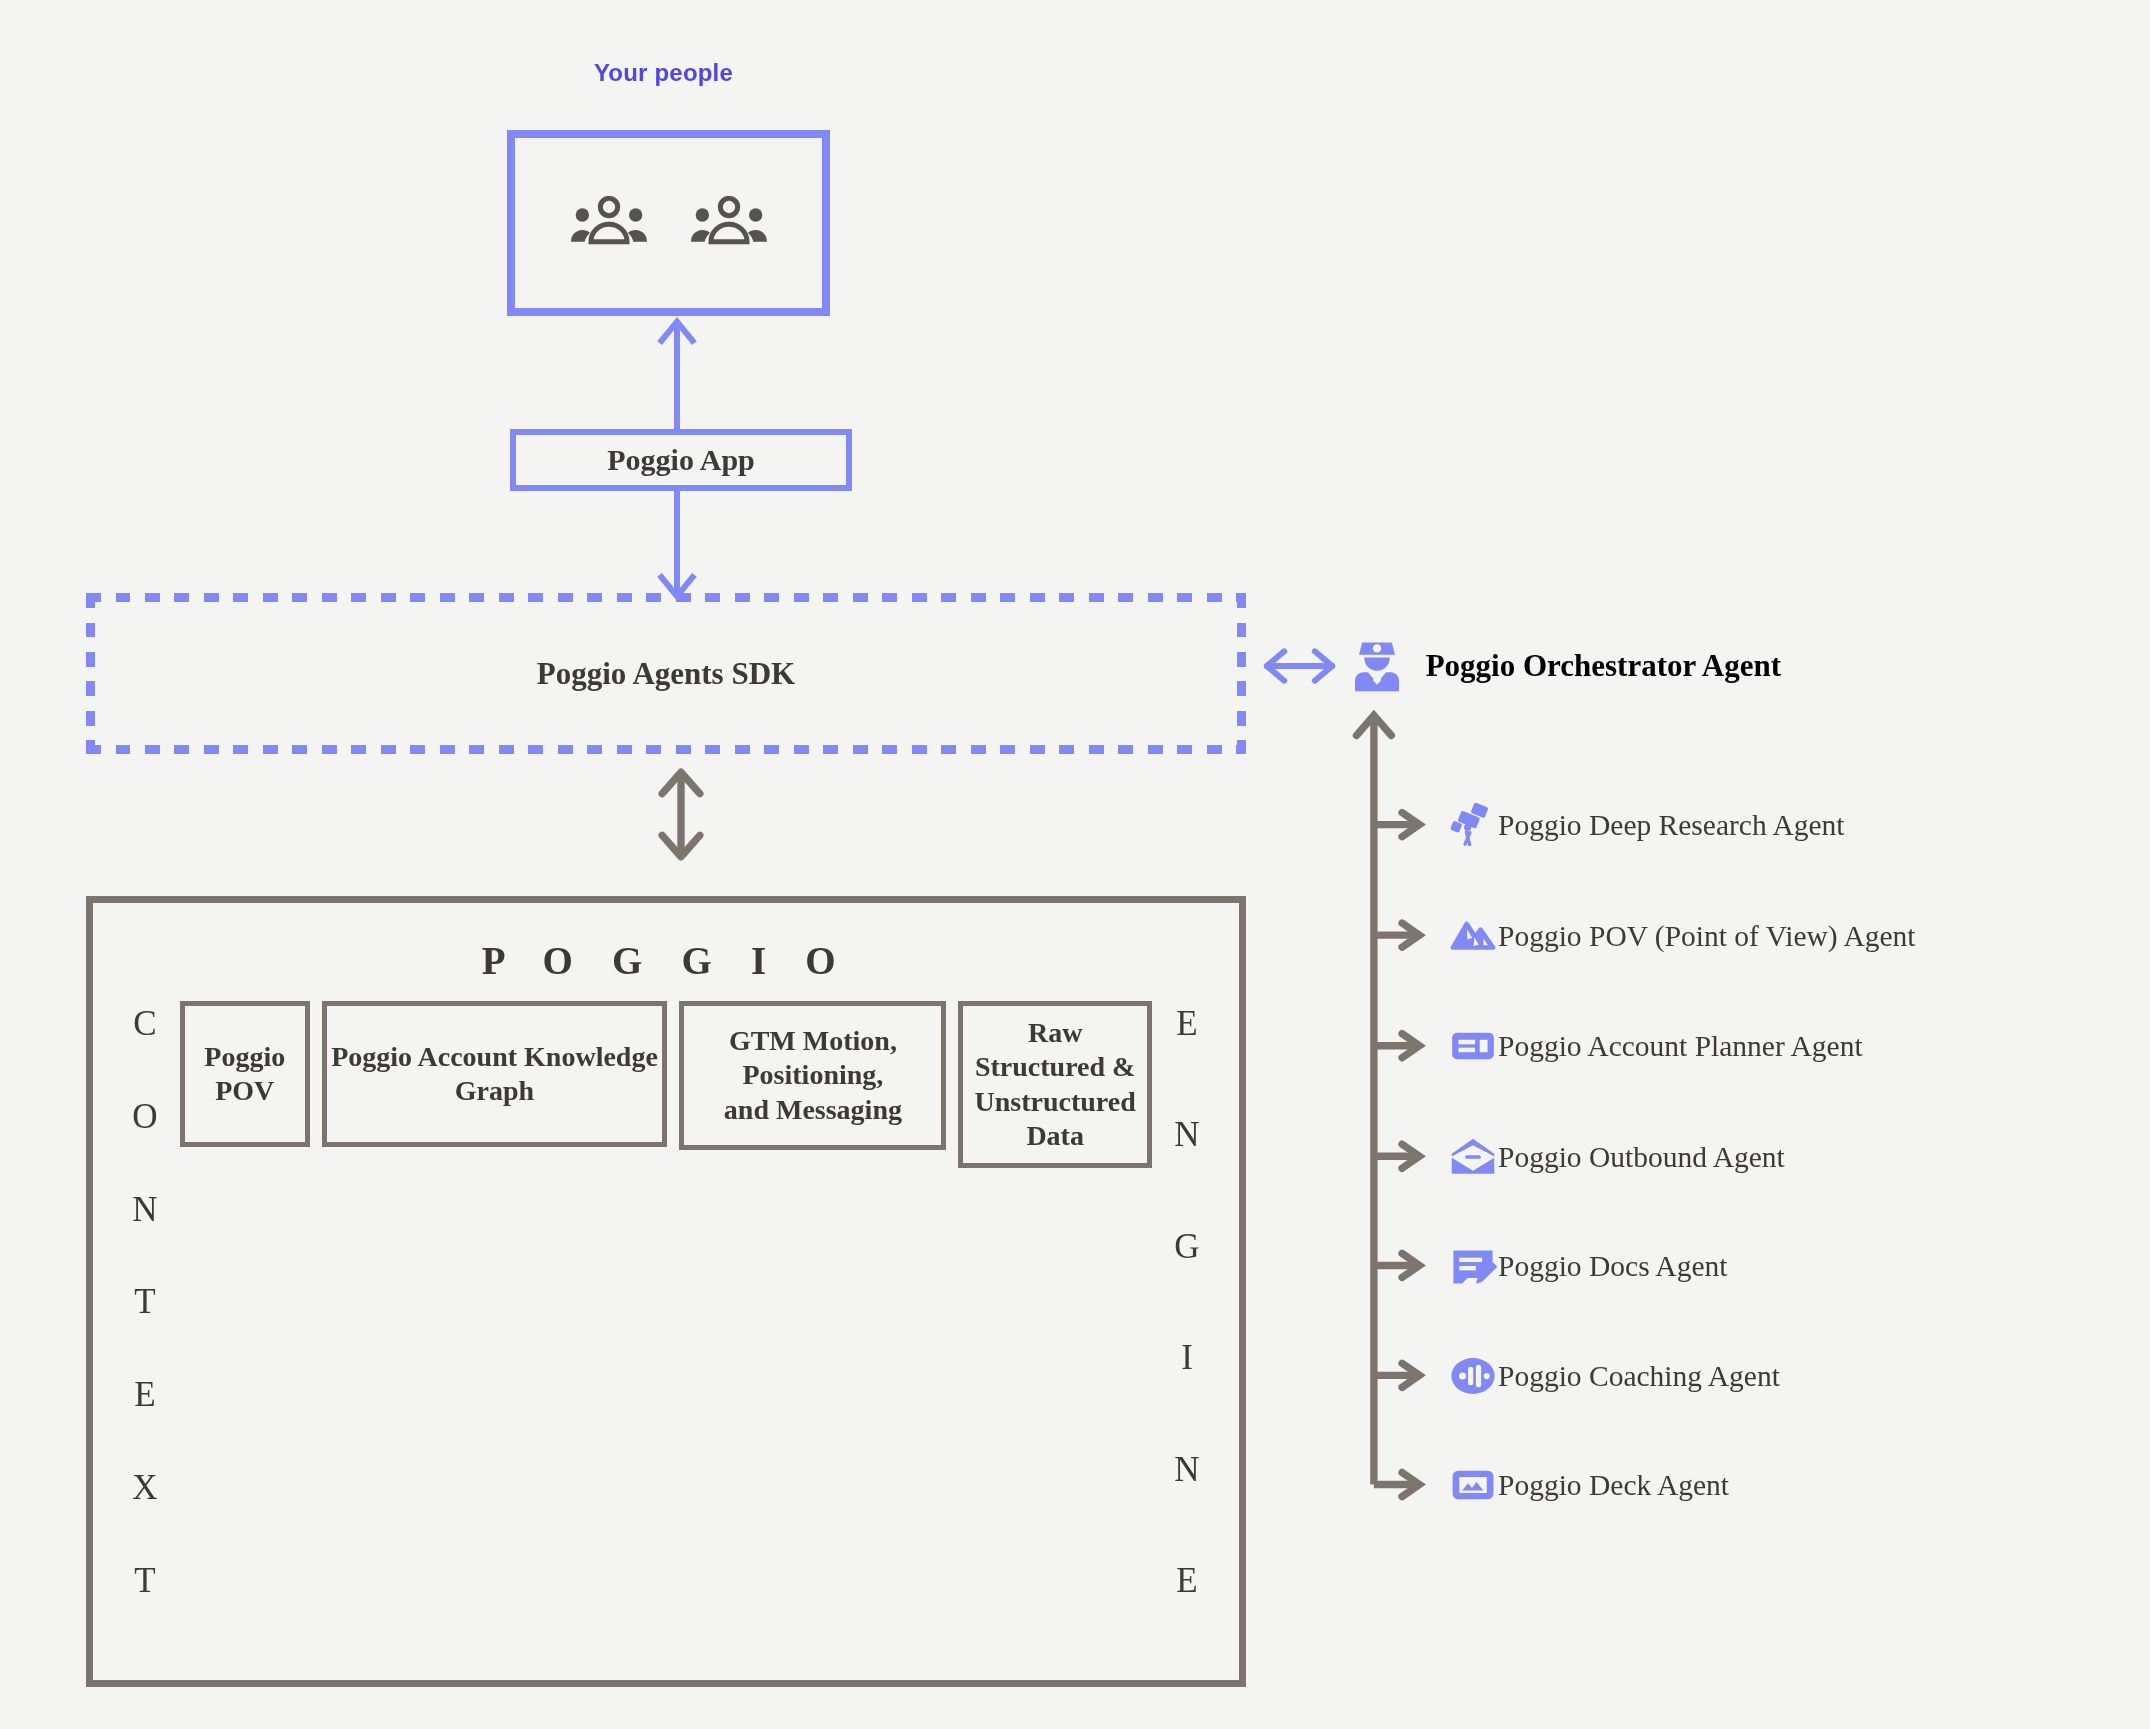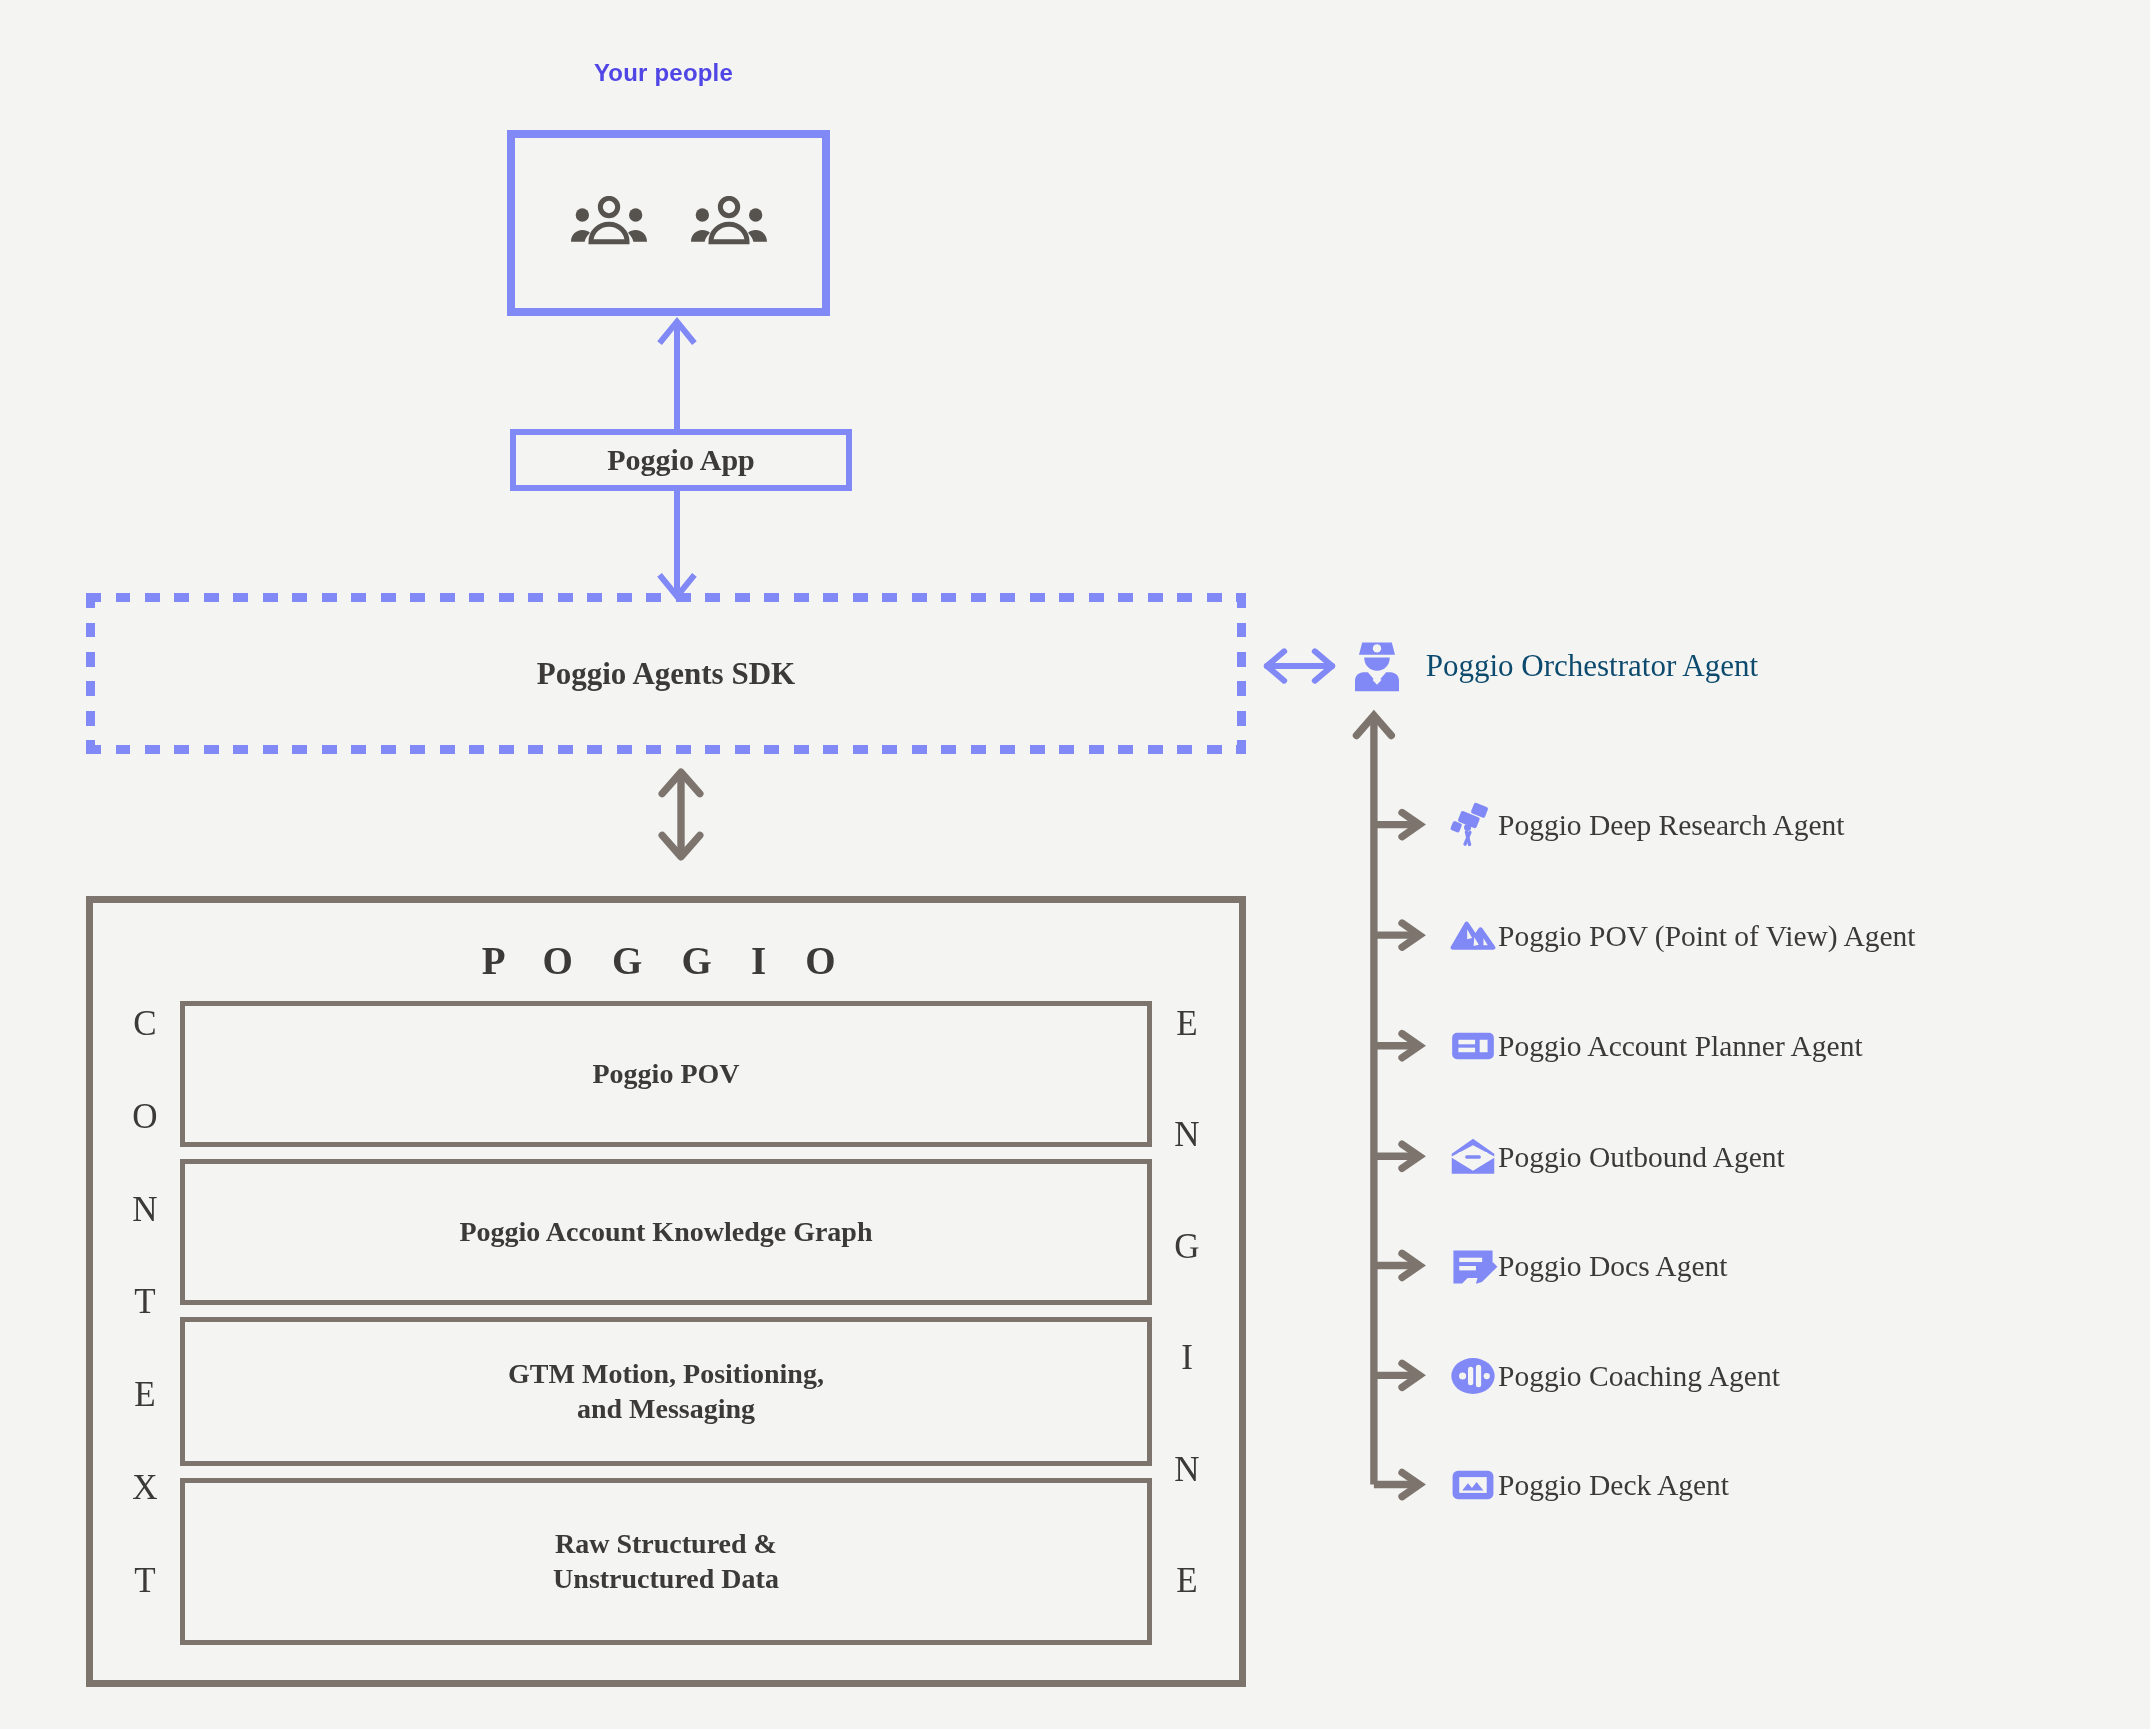--- a/index.html
+++ b/index.html
@@ -99,23 +99,23 @@
   
   #orchestrator-row {
     position: absolute;
     left: 1260px;
     top: 637px;
     display: flex;
     align-items: center;
     gap: 12px;
   }
   #orchestrator-label {
-    font-weight: normal;
+    font-weight: bold;
     font-size: 31px;
-    color: #0c4a6e;
+    color: #000000;
     white-space: nowrap;
     margin-left: 10.7px;
   }
 
   
   #poggio-engine-box {
     position: absolute;
     left: 86px;
     top: 865px;
     width: 1160px;
@@ -150,21 +150,21 @@
   #context-word { left: 12px; }
   #engine-word { right: 12px; }
 
   #stack {
     position: absolute;
     left: 87px;
     right: 87px;
     top: 98px;
     bottom: 24px;
     display: flex;
-    flex-direction: column;
+    flex-direction: row;
     gap: 12px;
   }
   .stack-box {
     border: 5.4px solid #7d746e;
     box-sizing: border-box;
     display: flex;
     align-items: center;
     justify-content: center;
     text-align: center;
     font-weight: bold;

